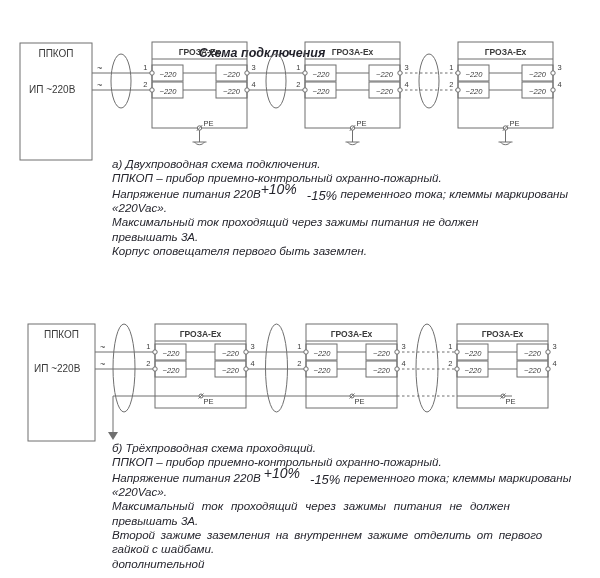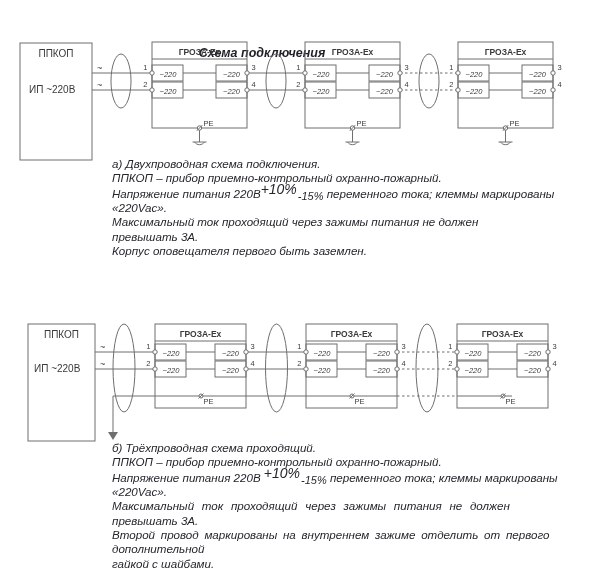--- a/index.html
+++ b/index.html
@@ -20,21 +20,21 @@
   .tnum{font-size:7.5px;fill:#444444;}
   .pe-lab{font-size:7.5px;fill:#444444;}
   .tilde{font-size:9px;fill:#555555;}
   
   .textblock{position:absolute;left:112px;width:480px;font-style:italic;
              font-size:11.6px;line-height:14.35px;color:#26262e;}
   .tb-line{white-space:nowrap;}
   .just-a{word-spacing:4.5px;}
   .just-b{word-spacing:2.5px;}
   .sup{position:relative;top:-4px;font-size:14px;}
-  .sub{position:relative;top:2.5px;font-size:11px;margin-left:1px;}
+  .sub{position:relative;top:2.5px;font-size:13px;margin-left:10px;}
 </style>
 </head>
 <body>
 
 <div class="page">
 
   <div class="title">Схема подключения</div>
 
   <svg class="diag" style="top:36px" width="600" height="128" viewBox="0 0 600 128">
     <defs>
@@ -166,18 +166,18 @@
     <use href="#device-b" x="457" y="0"></use>
   </svg>
 
   <div class="textblock" style="top:441px">
     <div class="tb-line">б) Трёхпроводная схема проходящий.</div>
     <div class="tb-line">ППКОП – прибор приемно-контрольный охранно-пожарный.</div>
     <div class="tb-line"><span>Напряжение питания 220В </span><span class="sup">+10%</span><span class="sub">-15%</span><span> переменного тока; клеммы маркированы</span></div>
     <div class="tb-line">«220Vac».</div>
     <div class="tb-line just-a">Максимальный ток проходящий через зажимы питания не должен</div>
     <div class="tb-line">превышать 3А.</div>
-    <div class="tb-line just-b">Второй провод маркированы на внутреннем зажиме отделить от первого</div>
+    <div class="tb-line just-b">Второй зажиме заземления на внутреннем зажиме отделить от первого</div>
+    <div class="tb-line">гайкой с шайбами.</div>
     <div class="tb-line">дополнительной</div>
-    <div class="tb-line">гайкой с шайбами.</div>
   </div>
 
 </div>
 
 </body></html>

